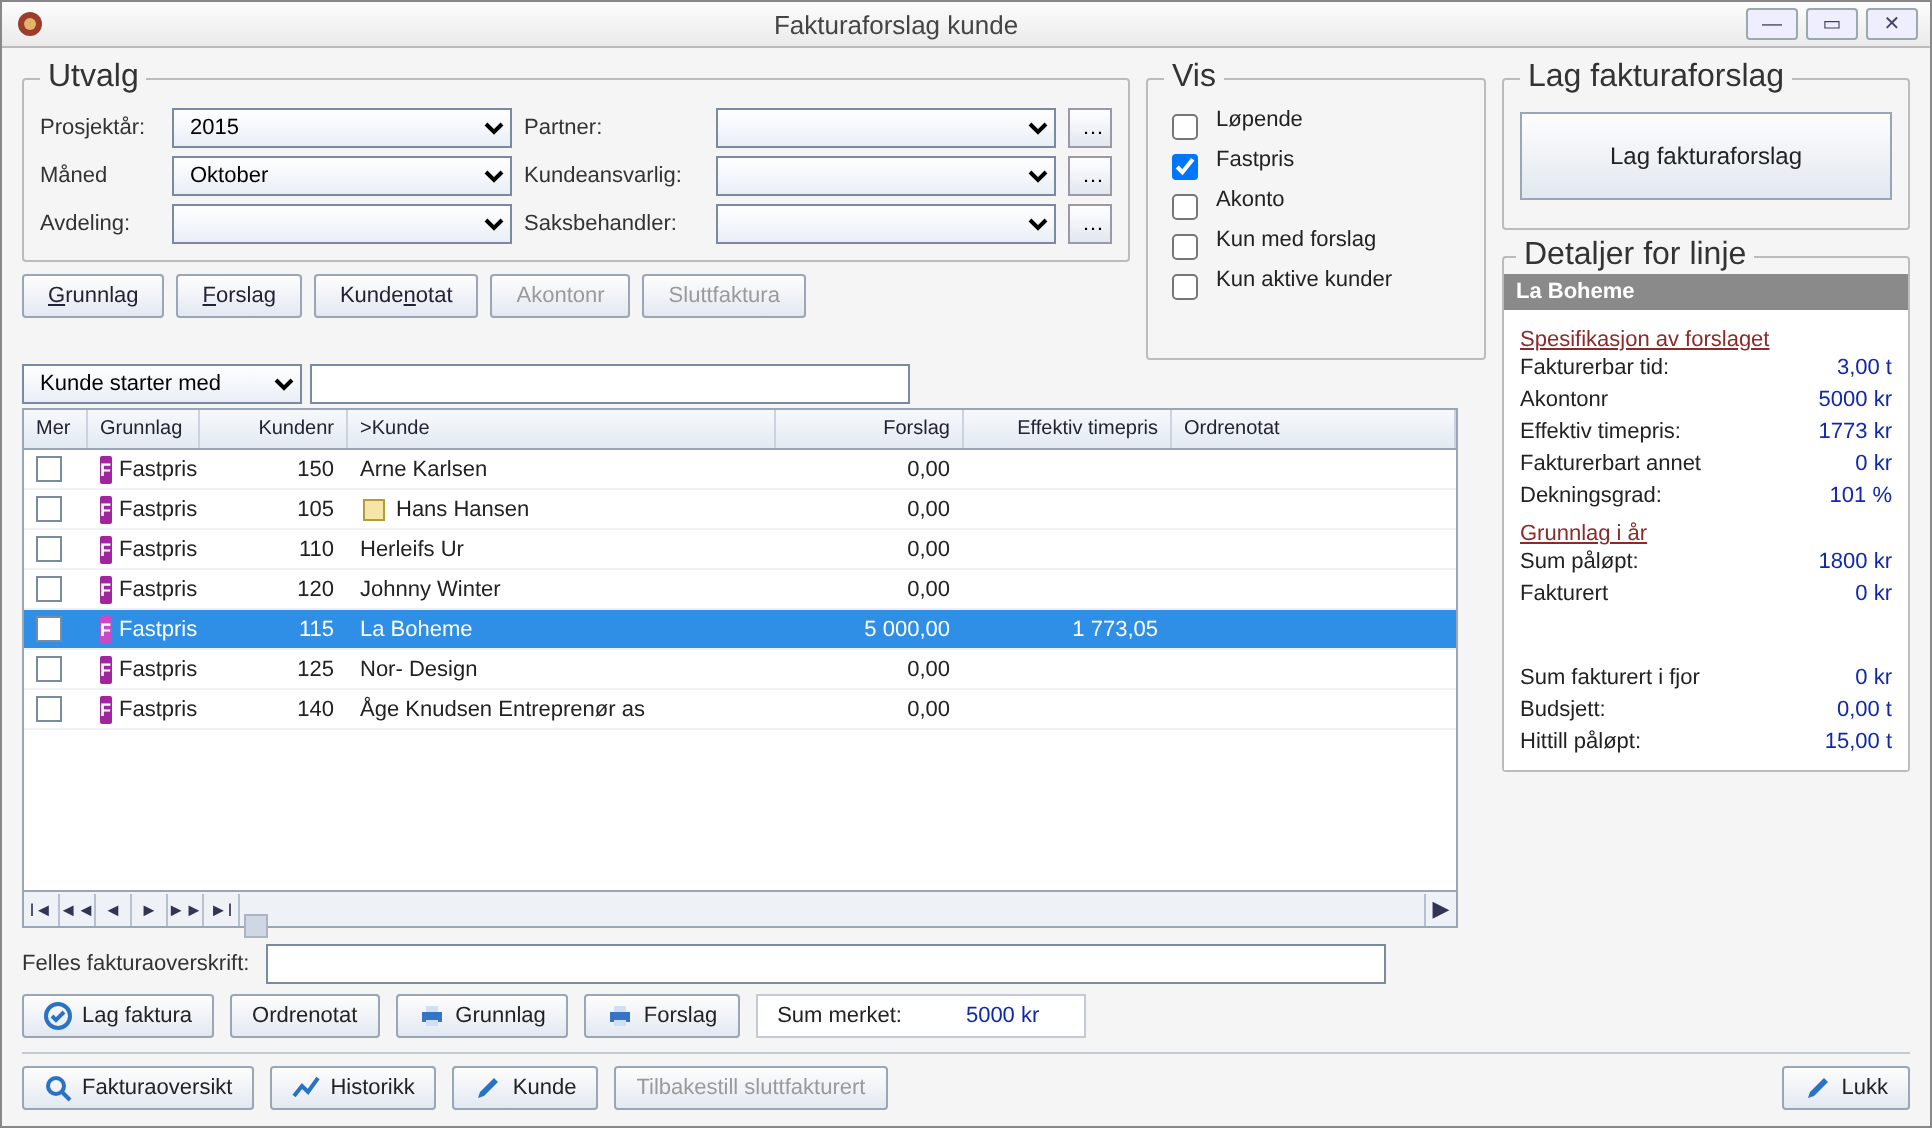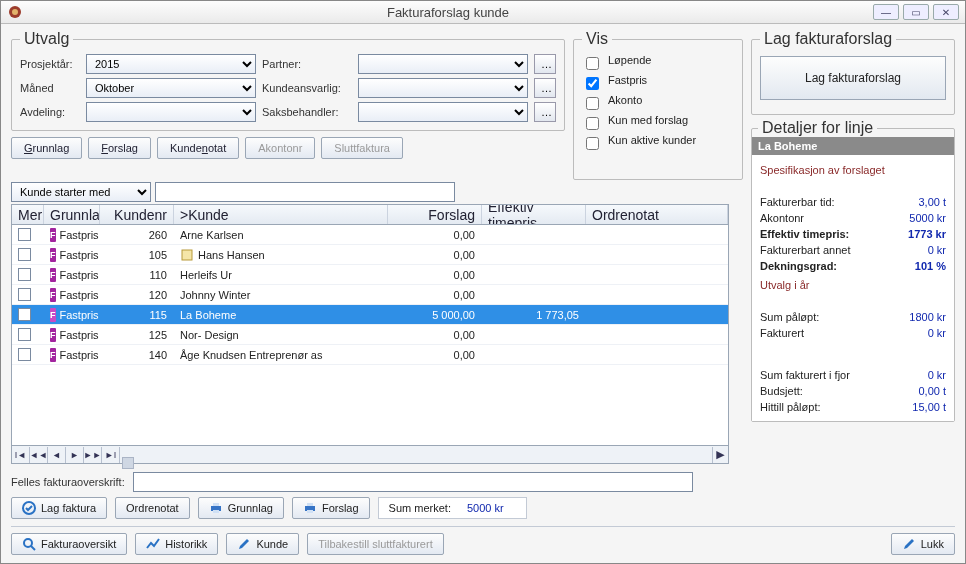--- a/index.html
+++ b/index.html
@@ -41,53 +41,53 @@
   .bigbtn { flex:0 0 auto; border:1px solid #9aa6b5; background:linear-gradient(#fdfdfd,#e2e8f0); height:44px; display:flex; align-items:center; justify-content:center; font-size:12px; margin:2px 0 6px 0;}
 
   
   .middle { display:flex; gap:8px; flex:1; min-height:0; }
   .gridwrap { flex:0 0 718px; display:flex; flex-direction:column; border:0; }
   .searchrow { display:flex; align-items:center; gap:4px; margin-bottom:2px; }
   .searchrow select { width:140px; }
   .searchrow input { flex:0 0 300px; }
 
   .grid { border:1px solid #9aa6b5; background:#fff; height:242px; display:flex; flex-direction:column; }
-  .ghead { display:flex; background:linear-gradient(#f6f9fc,#e4eaf2); border-bottom:1px solid #9aa6b5; height:20px; align-items:center; font-size:14px; color:#223;}
+  .ghead { display:flex; background:linear-gradient(#f6f9fc,#e4eaf2); border-bottom:1px solid #9aa6b5; height:20px; align-items:center; font-size:10px; color:#223;}
   .col { padding:0 6px; border-right:1px solid #cbd3df; height:100%; display:flex; align-items:center; overflow:hidden; }
   .c-mer{flex:0 0 32px;} .c-gr{flex:0 0 56px;} .c-knr{flex:0 0 74px; justify-content:flex-end;}
   .c-kunde{flex:0 0 214px;} .c-forslag{flex:0 0 94px; justify-content:flex-end;}
   .c-eff{flex:0 0 104px; justify-content:flex-end;} .c-ord{flex:1;}
   .grow { display:flex; height:20px; align-items:center; border-bottom:1px solid #eef1f6; }
   .grow .col { border-right:1px solid transparent; }
   .grow.selected { background:#2f8fe6; color:#fff; }
   .merbox { width:13px; height:13px; border:1px solid #7a8aa0; background:#fff; }
   .fp-badge { width:14px; height:14px; background:#a2259f; color:#fff; font-weight:bold; font-size:9px; display:flex; align-items:center; justify-content:center; border-radius:1px; margin-right:4px;}
   .grow.selected .fp-badge { background:#c94ac6; }
   .kicon { width:14px; height:14px; margin-right:4px; display:inline-flex; align-items:center; justify-content:center; }
 
   .navbar { display:flex; align-items:center; height:18px; border:1px solid #9aa6b5; border-top:0; background:#eef2f7;}
   .navbar .nb { width:18px; height:16px; border-right:1px solid #b7c0cf; display:flex; align-items:center; justify-content:center; font-size:9px; color:#335;}
   .navbar .scroll { flex:1; position:relative; background:#e4e9f0; }
   .navbar .thumb { position:absolute; left:2px; top:2px; width:12px; height:12px; background:#cfd7e3; border:1px solid #aab4c5;}
   .navbar .rarrow { width:16px; height:16px; display:flex; align-items:center; justify-content:center; color:#335; border-left:1px solid #b7c0cf;}
   .detail { border:1px solid #9aa6b5; background:#fff; flex:1; padding:0; font-size:11px; }
   .dhead { background:#8a8a8a; color:#fff; font-weight:bold; padding:3px 6px; }
   .dbody { padding:4px 8px 6px 8px; }
-  .dsec { color:#8a2a2a; margin:5px 0 18px 0; }
+  .dsec { color:#8a2a2a; text-decoration:underline; margin:5px 0 0 0; }
   .drow { display:flex; justify-content:space-between; height:16px; align-items:center; }
   .drow .v { color:#1128ae; }
-  .drow.bold .k, .drow.bold .v { font-weight:bold; }
+  .drow.bold .k, .drow.bold .v { font-weight:normal; }
 
   
   .lower1 { display:flex; align-items:center; gap:8px; height:24px; }
   .lower1 input { flex:0 0 560px; }
   .lower2 { display:flex; align-items:center; gap:8px; height:28px; }
   .btn { height:22px; padding:0 10px; border:1px solid #9aa6b5; background:linear-gradient(#fdfdfd,#e3e9f2); display:flex; align-items:center; gap:5px; border-radius:2px;}
   .btn .ic { width:14px; height:14px; }
-  .summerk { display:flex; align-items:center; gap:16px; border:1px solid #c3cad5; padding:0 22px 0 10px; height:22px; background:#fff;}
+  .summerk { display:flex; align-items:center; gap:32px; border:1px solid #c3cad5; padding:0 22px 0 10px; height:22px; background:#fff;}
   .summerk .v { color:#1128ae; }
 
   .footer { border-top:1px solid #c3cad5; padding-top:6px; display:flex; align-items:center; gap:8px;}
   .footer .right { margin-left:auto; }
   .btn.disabled { color:#9a9a9a; }
 
   svg { display:block; }
 </style>
 </head>
 <body>
@@ -203,21 +203,21 @@
                   <span class="v">1773 kr</span>
                 </div>
                 <div class="drow">
                   <span class="k">Fakturerbart annet</span>
                   <span class="v">0 kr</span>
                 </div>
                 <div class="drow bold">
                   <span class="k">Dekningsgrad:</span>
                   <span class="v">101 %</span>
                 </div>
-                <div class="dsec">Utvalg i år</div>
+                <div class="dsec">Grunnlag i år</div>
                 <div class="drow">
                   <span class="k">Sum påløpt:</span>
                   <span class="v">1800 kr</span>
                 </div>
                 <div class="drow">
                   <span class="k">Fakturert</span>
                   <span class="v">0 kr</span>
                 </div>
                 <div style="height: 26px;"></div>
                 <div class="drow">
@@ -257,21 +257,21 @@
           <div id="grid-rows" style="flex:1; overflow:hidden;">
               <div class="grow">
                 <div class="col c-mer">
                   <span class="merbox"></span>
                 </div>
                 <div class="col c-gr">
                   <span class="fp-badge">F</span>
                   <span>Fastpris</span>
                 </div>
                 <div class="col c-knr">
-                  <span>260</span>
+                  <span>150</span>
                 </div>
                 <div class="col c-kunde">
                   <span>Arne Karlsen</span>
                 </div>
                 <div class="col c-forslag">
                   <span>0,00</span>
                 </div>
                 <div class="col c-eff">
                   <span></span>
                 </div>

